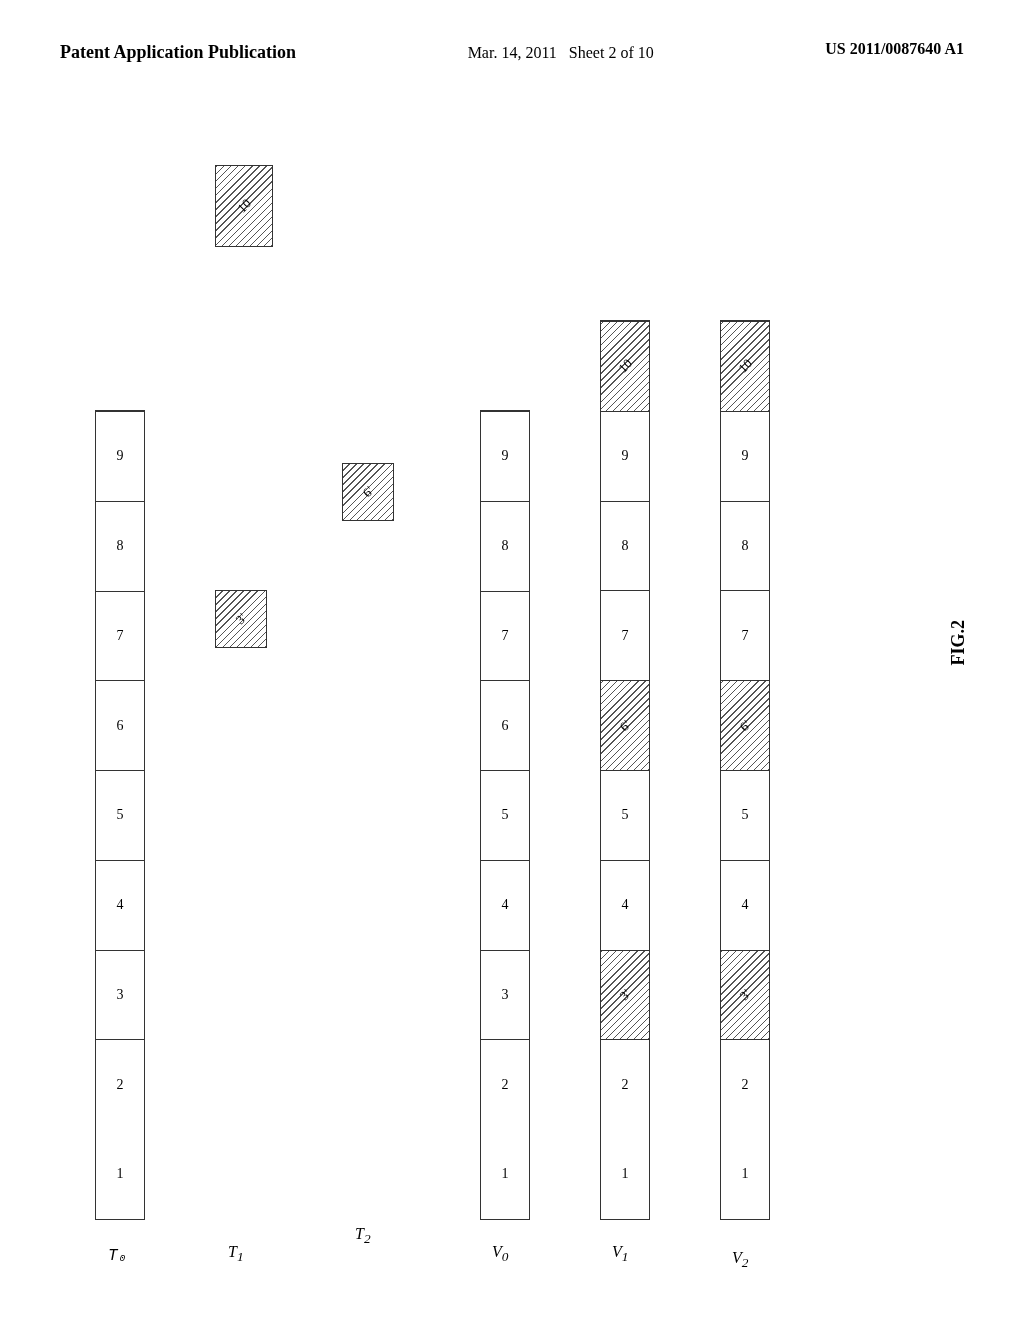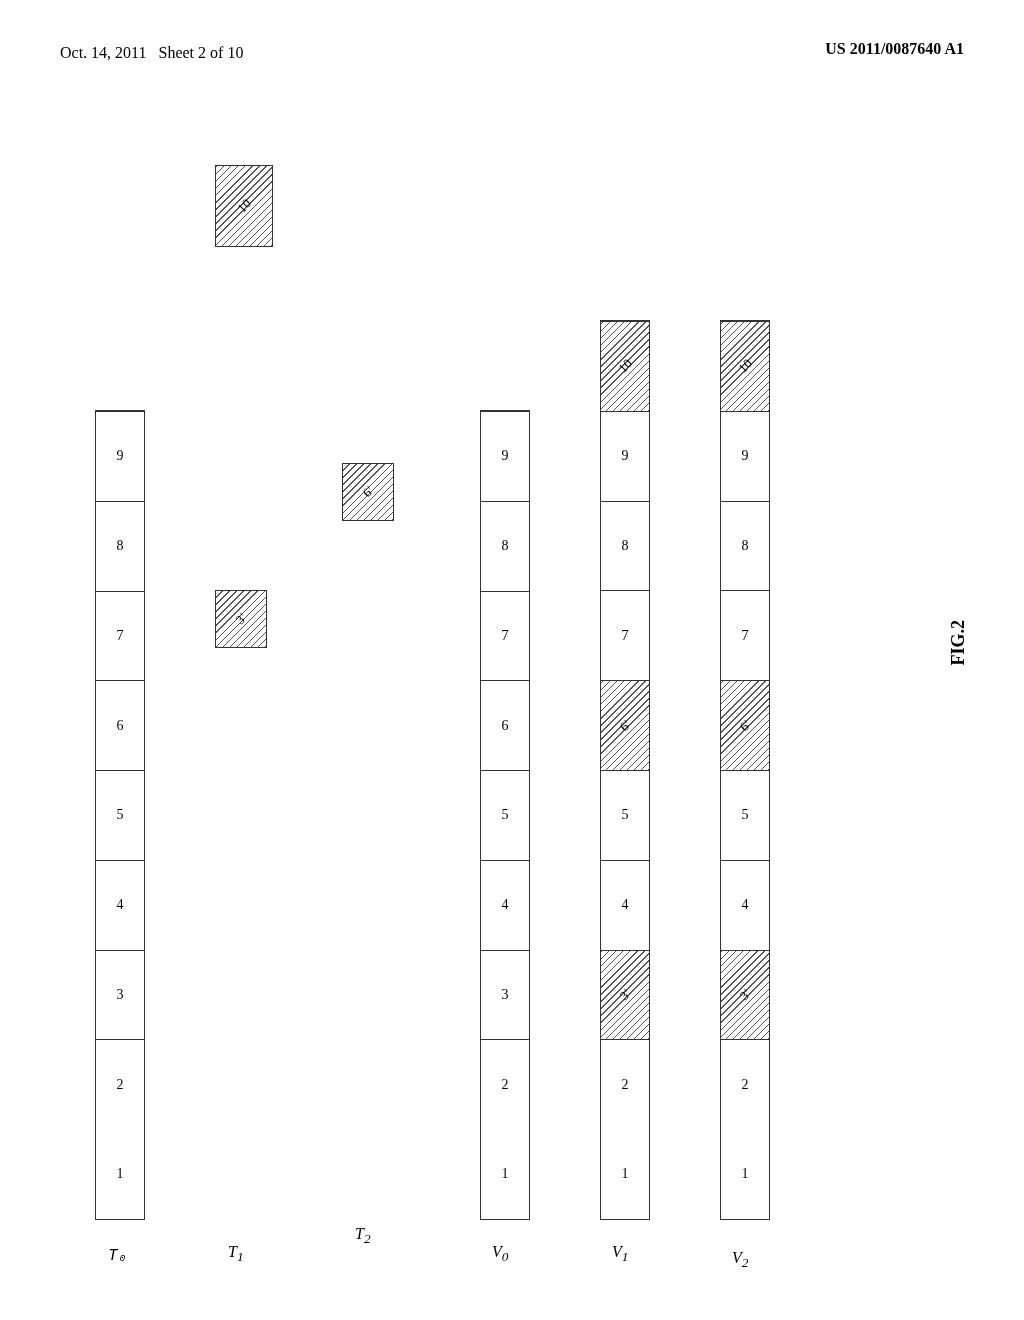--- a/index.html
+++ b/index.html
@@ -107,22 +107,25 @@
       font-weight: bold;
       writing-mode: vertical-rl;
       text-orientation: mixed;
       transform: rotate(180deg);
     }
   </style>
 </head>
 <body>
 
 <div class="header">
+  <div class="header-left">
+    <span>Patent Application Publication</span>
+  </div>
   <div class="header-center">
-    <span>Oct. 14, 2011</span>&nbsp;&nbsp;
+    <span>Mar. 14, 2011</span>&nbsp;&nbsp;
     <span>Sheet 2 of 10</span>
   </div>
   <div class="header-right">
     <span>US 2011/0087640 A1</span>
   </div>
 </div>
 
 <div class="fig-label" style="right: 55px; top: 620px;">
   <span>FIG.2</span>
 </div>

